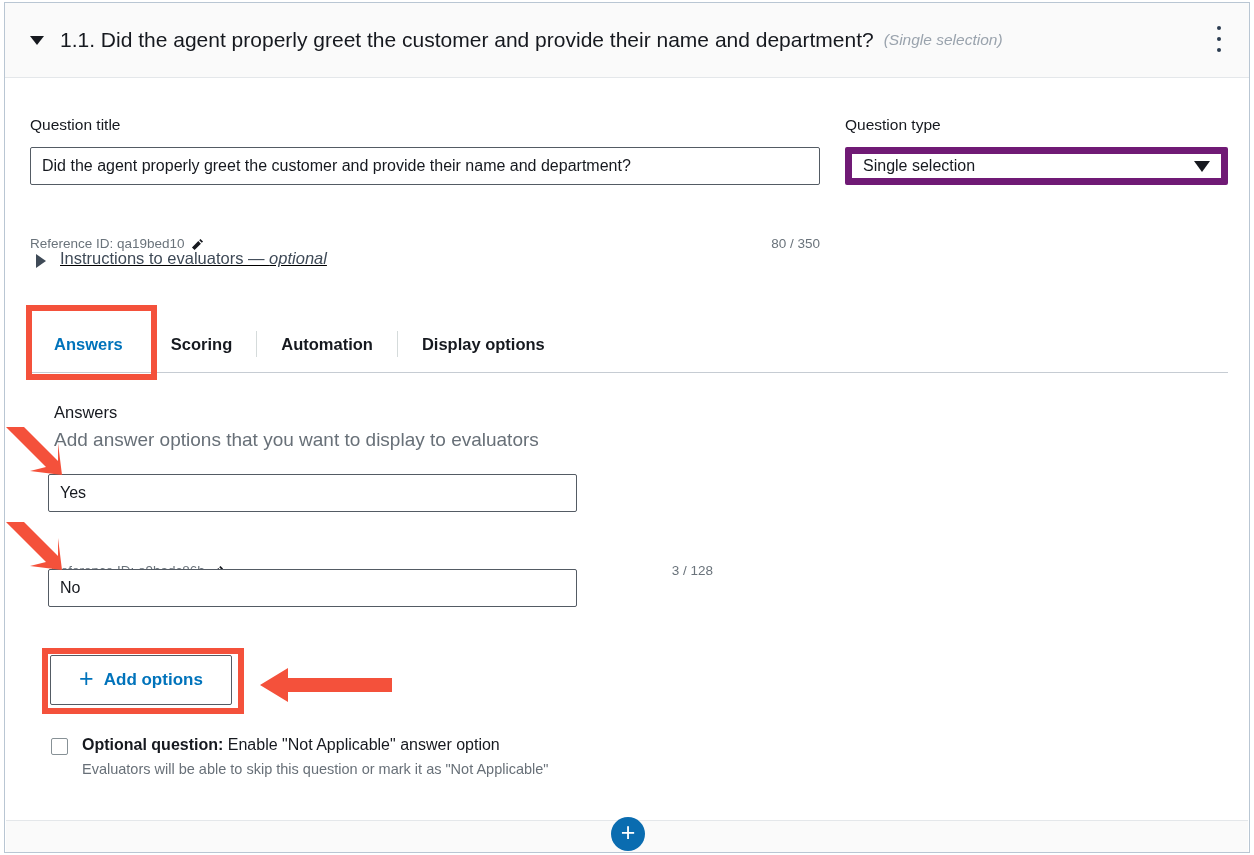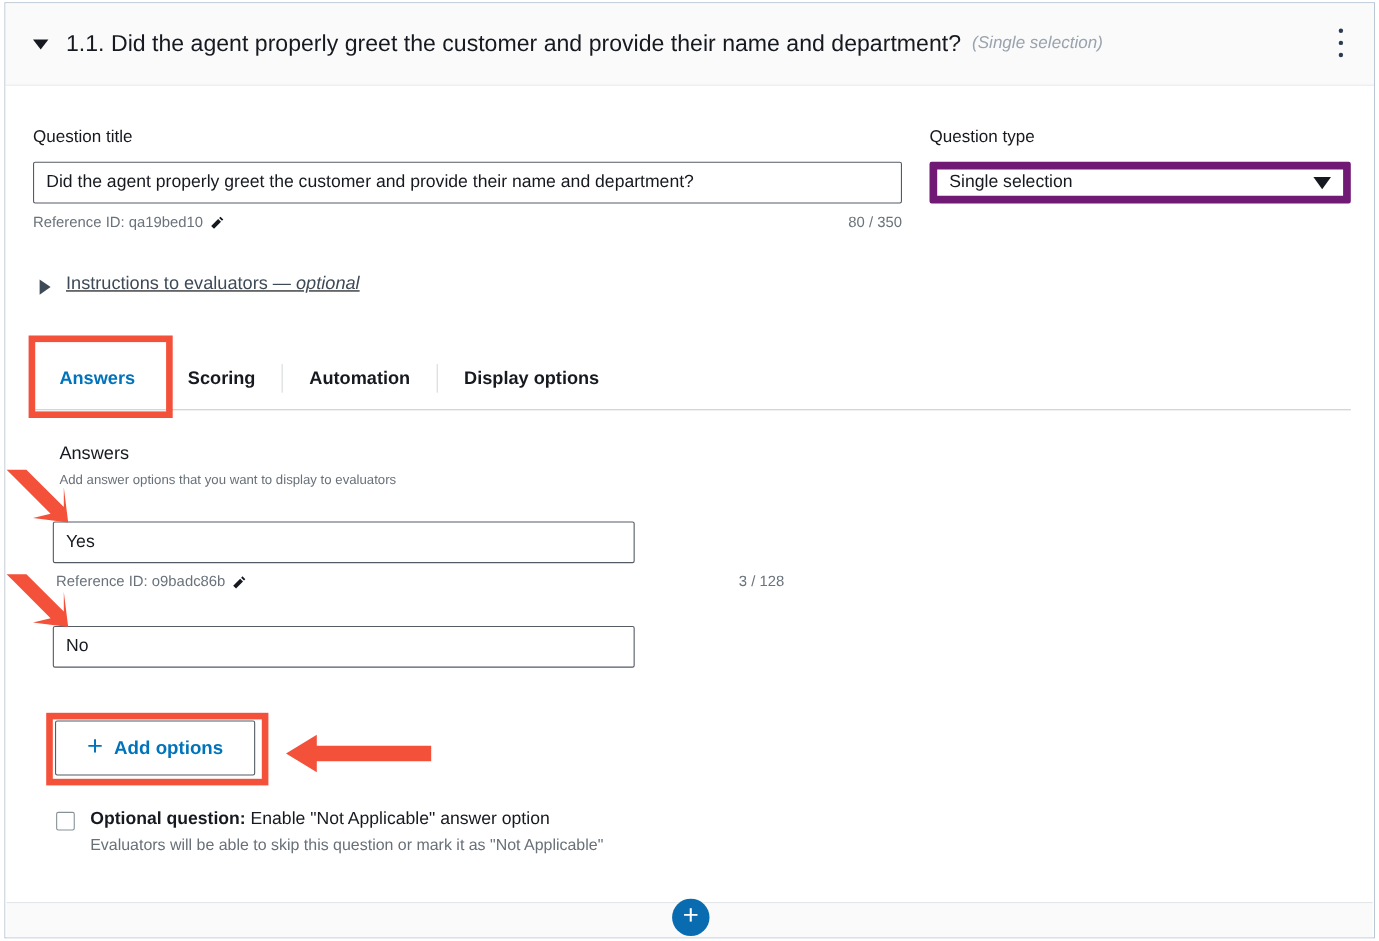--- a/index.html
+++ b/index.html
@@ -111,20 +111,21 @@
     padding: 0 11px;
     font-size: 16px;
     color: #16191f;
   }
   .helper-row {
     display: flex;
     justify-content: space-between;
     align-items: center;
     font-size: 13.5px;
     color: #6a737b;
+    margin-top: 42px;
   }
   .ref-id {
     display: flex;
     align-items: center;
     gap: 6px;
   }
   .pencil-icon {
     display: inline-block;
     width: 13px;
     height: 13px;
@@ -210,21 +211,21 @@
     width: 1198px; height: 1px; background: #c6ccd3;
   }
 
   
   .answers-heading {
     position: absolute; left: 54px; top: 403px;
     font-size: 16.5px; color: #16191f;
   }
   .answers-sub {
     position: absolute; left: 54px; top: 429px;
-    font-size: 12px; color: #687078;
+    font-size: 19px; color: #687078;
   }
   .answer-input {
     position: absolute; left: 48px;
     width: 529px; height: 38px;
   }
   .answer-helper {
     position: absolute; left: 51px;
     width: 662px;
   }
 

